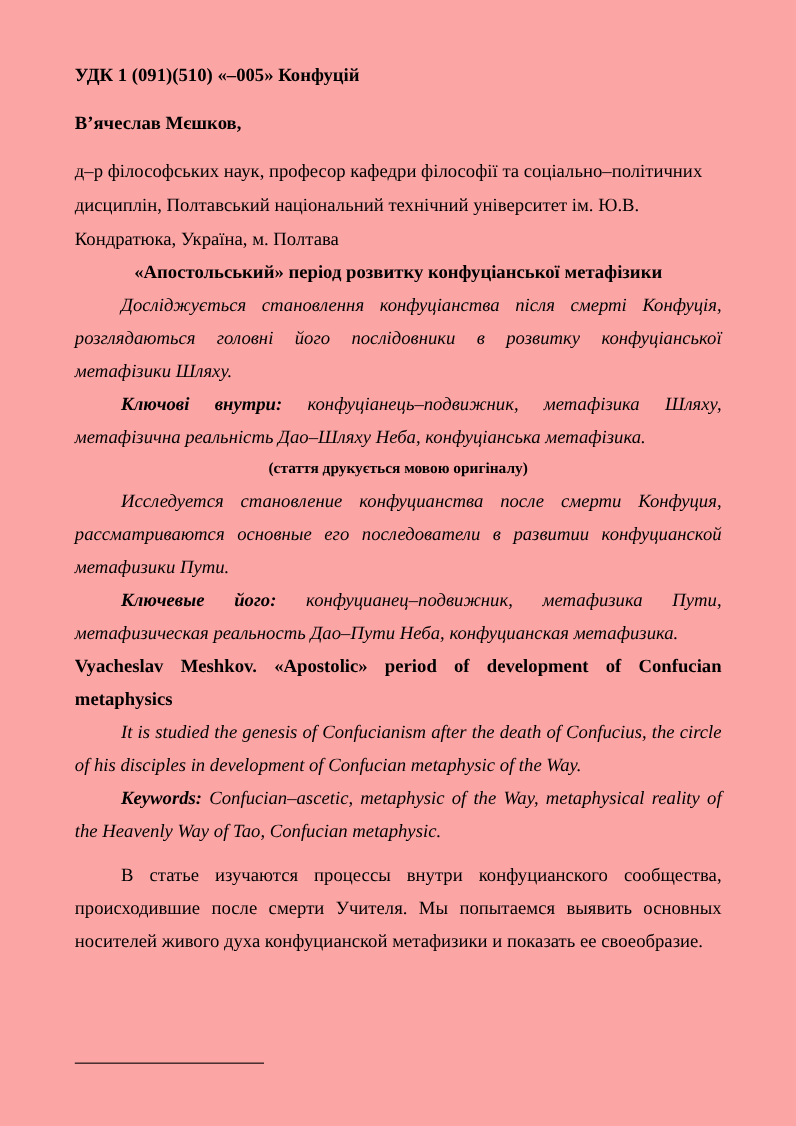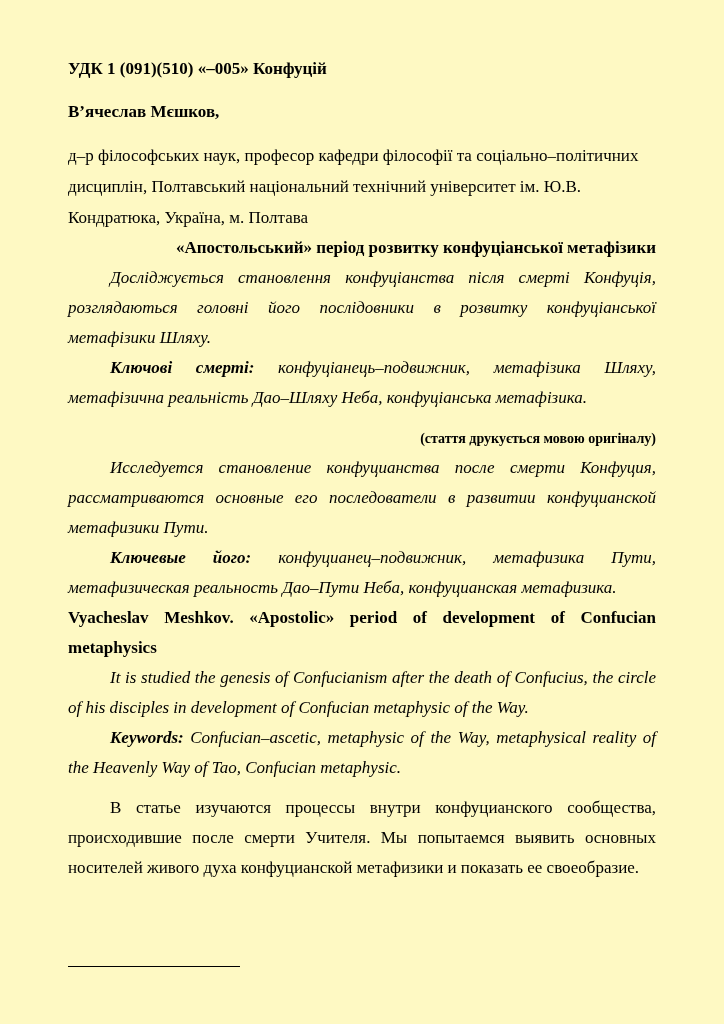--- a/index.html
+++ b/index.html
@@ -1,41 +1,41 @@
 <!DOCTYPE html>
 <html><head>
 <meta charset="utf-8">
 <style>
   * { margin: 0; padding: 0; box-sizing: border-box; }
   html, body { background: #ffffff; }
   .page {
     width: 724px;
     height: 1024px;
     margin: 0 auto;
-    background: #fef9c3;
+    background: #fca5a5;
     color: #000000;
     font-family: "Liberation Serif", serif;
     font-size: 17px;
     padding: 54px 68px 52px 68px;
     display: flex;
     flex-direction: column;
     overflow: hidden;
   }
   p { line-height: 30px; }
   .bold   { font-weight: bold; }
   .italic { font-style: italic; }
-  .center { text-align: right; }
+  .center { text-align: center; }
   .justify{ text-align: justify; }
   .indent { text-indent: 42px; }
 
   .udk        { margin-bottom: 13px; }
   .author     { margin-bottom: 13px; }
   .affiliation{ line-height: 31px; }
   .title-uk   { }
-  .orig-note  { font-size: 14px; line-height: 28px; margin-top: 12px; }
+  .orig-note  { font-size: 14px; line-height: 28px; }
   .body-par   { margin-top: 10px; }
 
   sup.fn-ref { font-size: 11px; vertical-align: super; line-height: 0; }
 
   .footnote-block { margin-top: auto; }
   .footnote-sep {
     width: 172px;
     border-top: 1px solid #000;
     margin-bottom: 5px;
   }
@@ -49,21 +49,21 @@
   <p class="udk bold">УДК 1 (091)(510) «–005» Конфуцій</p>
 
   <p class="author bold">В’ячеслав Мєшков,</p>
 
   <p class="affiliation">д–р філософських наук, професор кафедри філософії та соціально–політичних дисциплін, Полтавський національний технічний університет ім. Ю.В. Кондратюка, Україна, м. Полтава</p>
 
   <p class="title-uk bold center">«Апостольський» період розвитку конфуціанської метафізики</p>
 
   <p class="italic indent justify">Досліджується становлення конфуціанства після смерті Конфуція, розглядаються головні його послідовники в розвитку конфуціанської метафізики Шляху.</p>
 
-  <p class="italic indent justify"><span class="bold">Ключові смерті:</span> <span>конфуціанець–подвижник, метафізика Шляху, метафізична реальність Дао–Шляху Неба, конфуціанська метафізика.</span></p>
+  <p class="italic indent justify"><span class="bold">Ключові внутри:</span> <span>конфуціанець–подвижник, метафізика Шляху, метафізична реальність Дао–Шляху Неба, конфуціанська метафізика.</span></p>
 
   <p class="orig-note bold center">(стаття друкується мовою оригіналу)</p>
 
 
   <p class="italic indent justify">Исследуется становление конфуцианства после смерти Конфуция, рассматриваются основные его последователи в развитии конфуцианской метафизики Пути.</p>
 
   <p class="italic indent justify"><span class="bold">Ключевые його:</span> <span>конфуцианец–подвижник, метафизика Пути, метафизическая реальность Дао–Пути Неба, конфуцианская метафизика.</span></p>
 
   <p class="bold justify">Vyacheslav Meshkov. «Apostolic» period of development of Confucian metaphysics</p>
 

